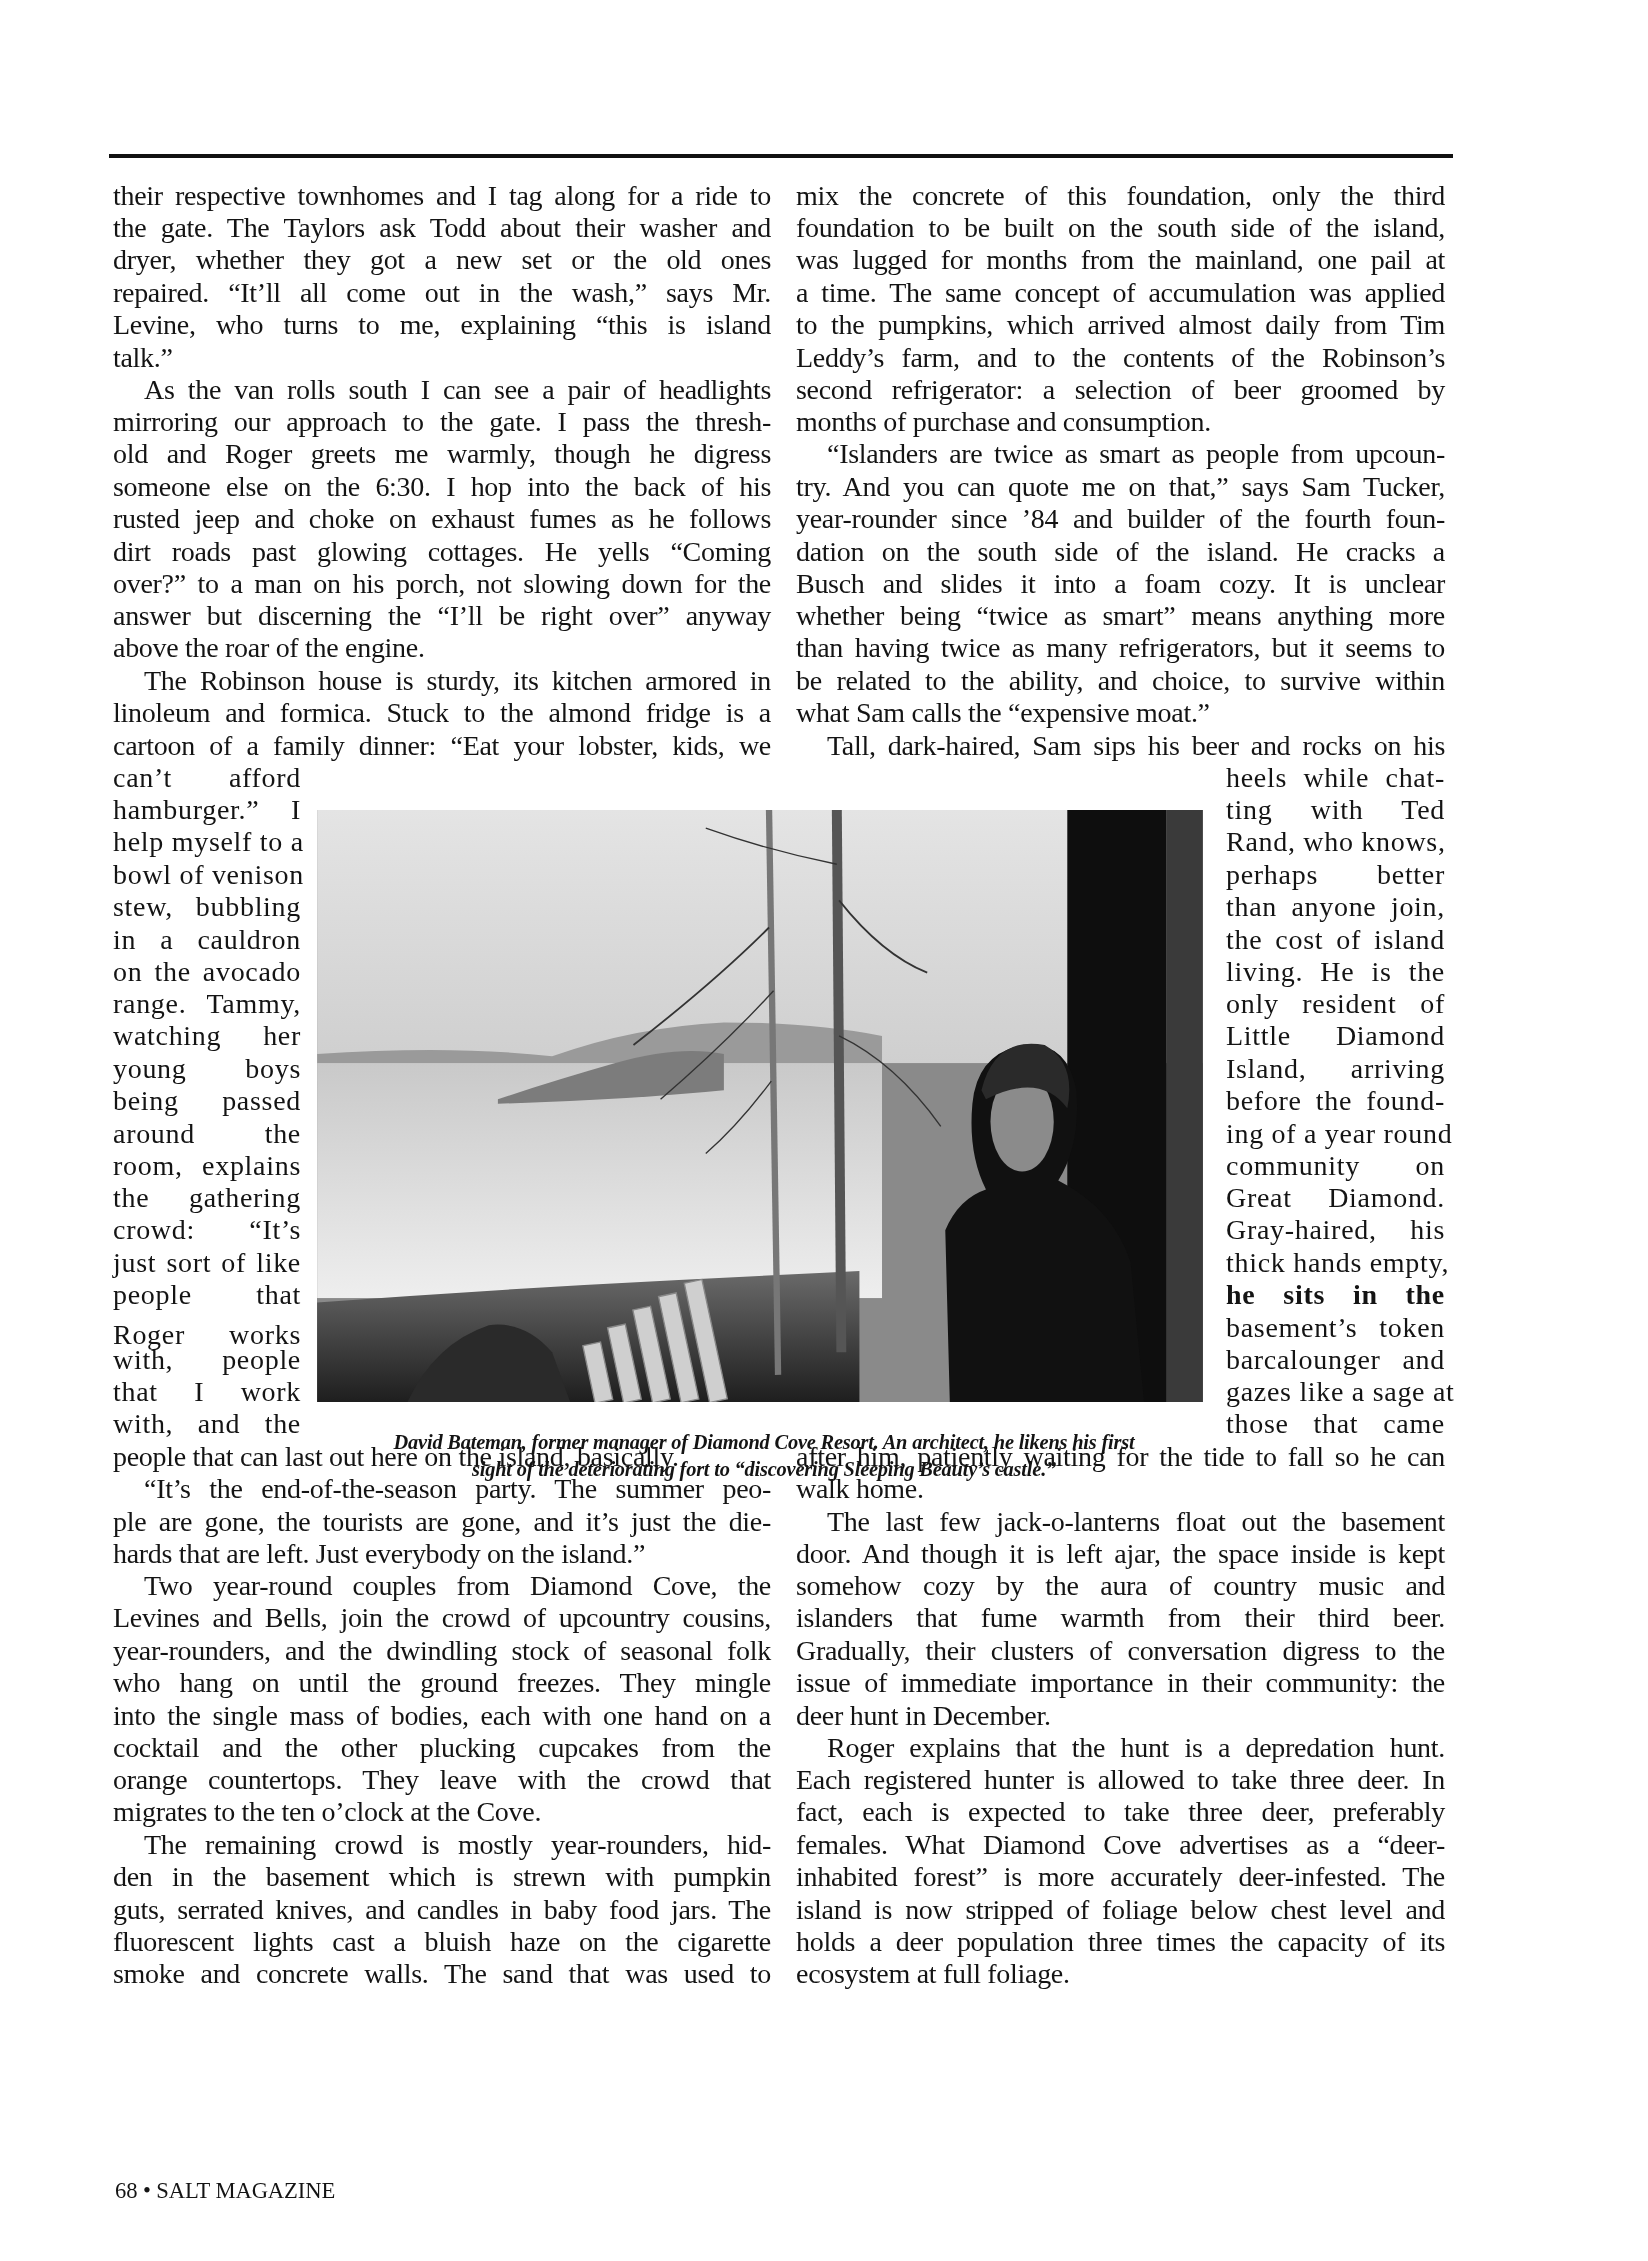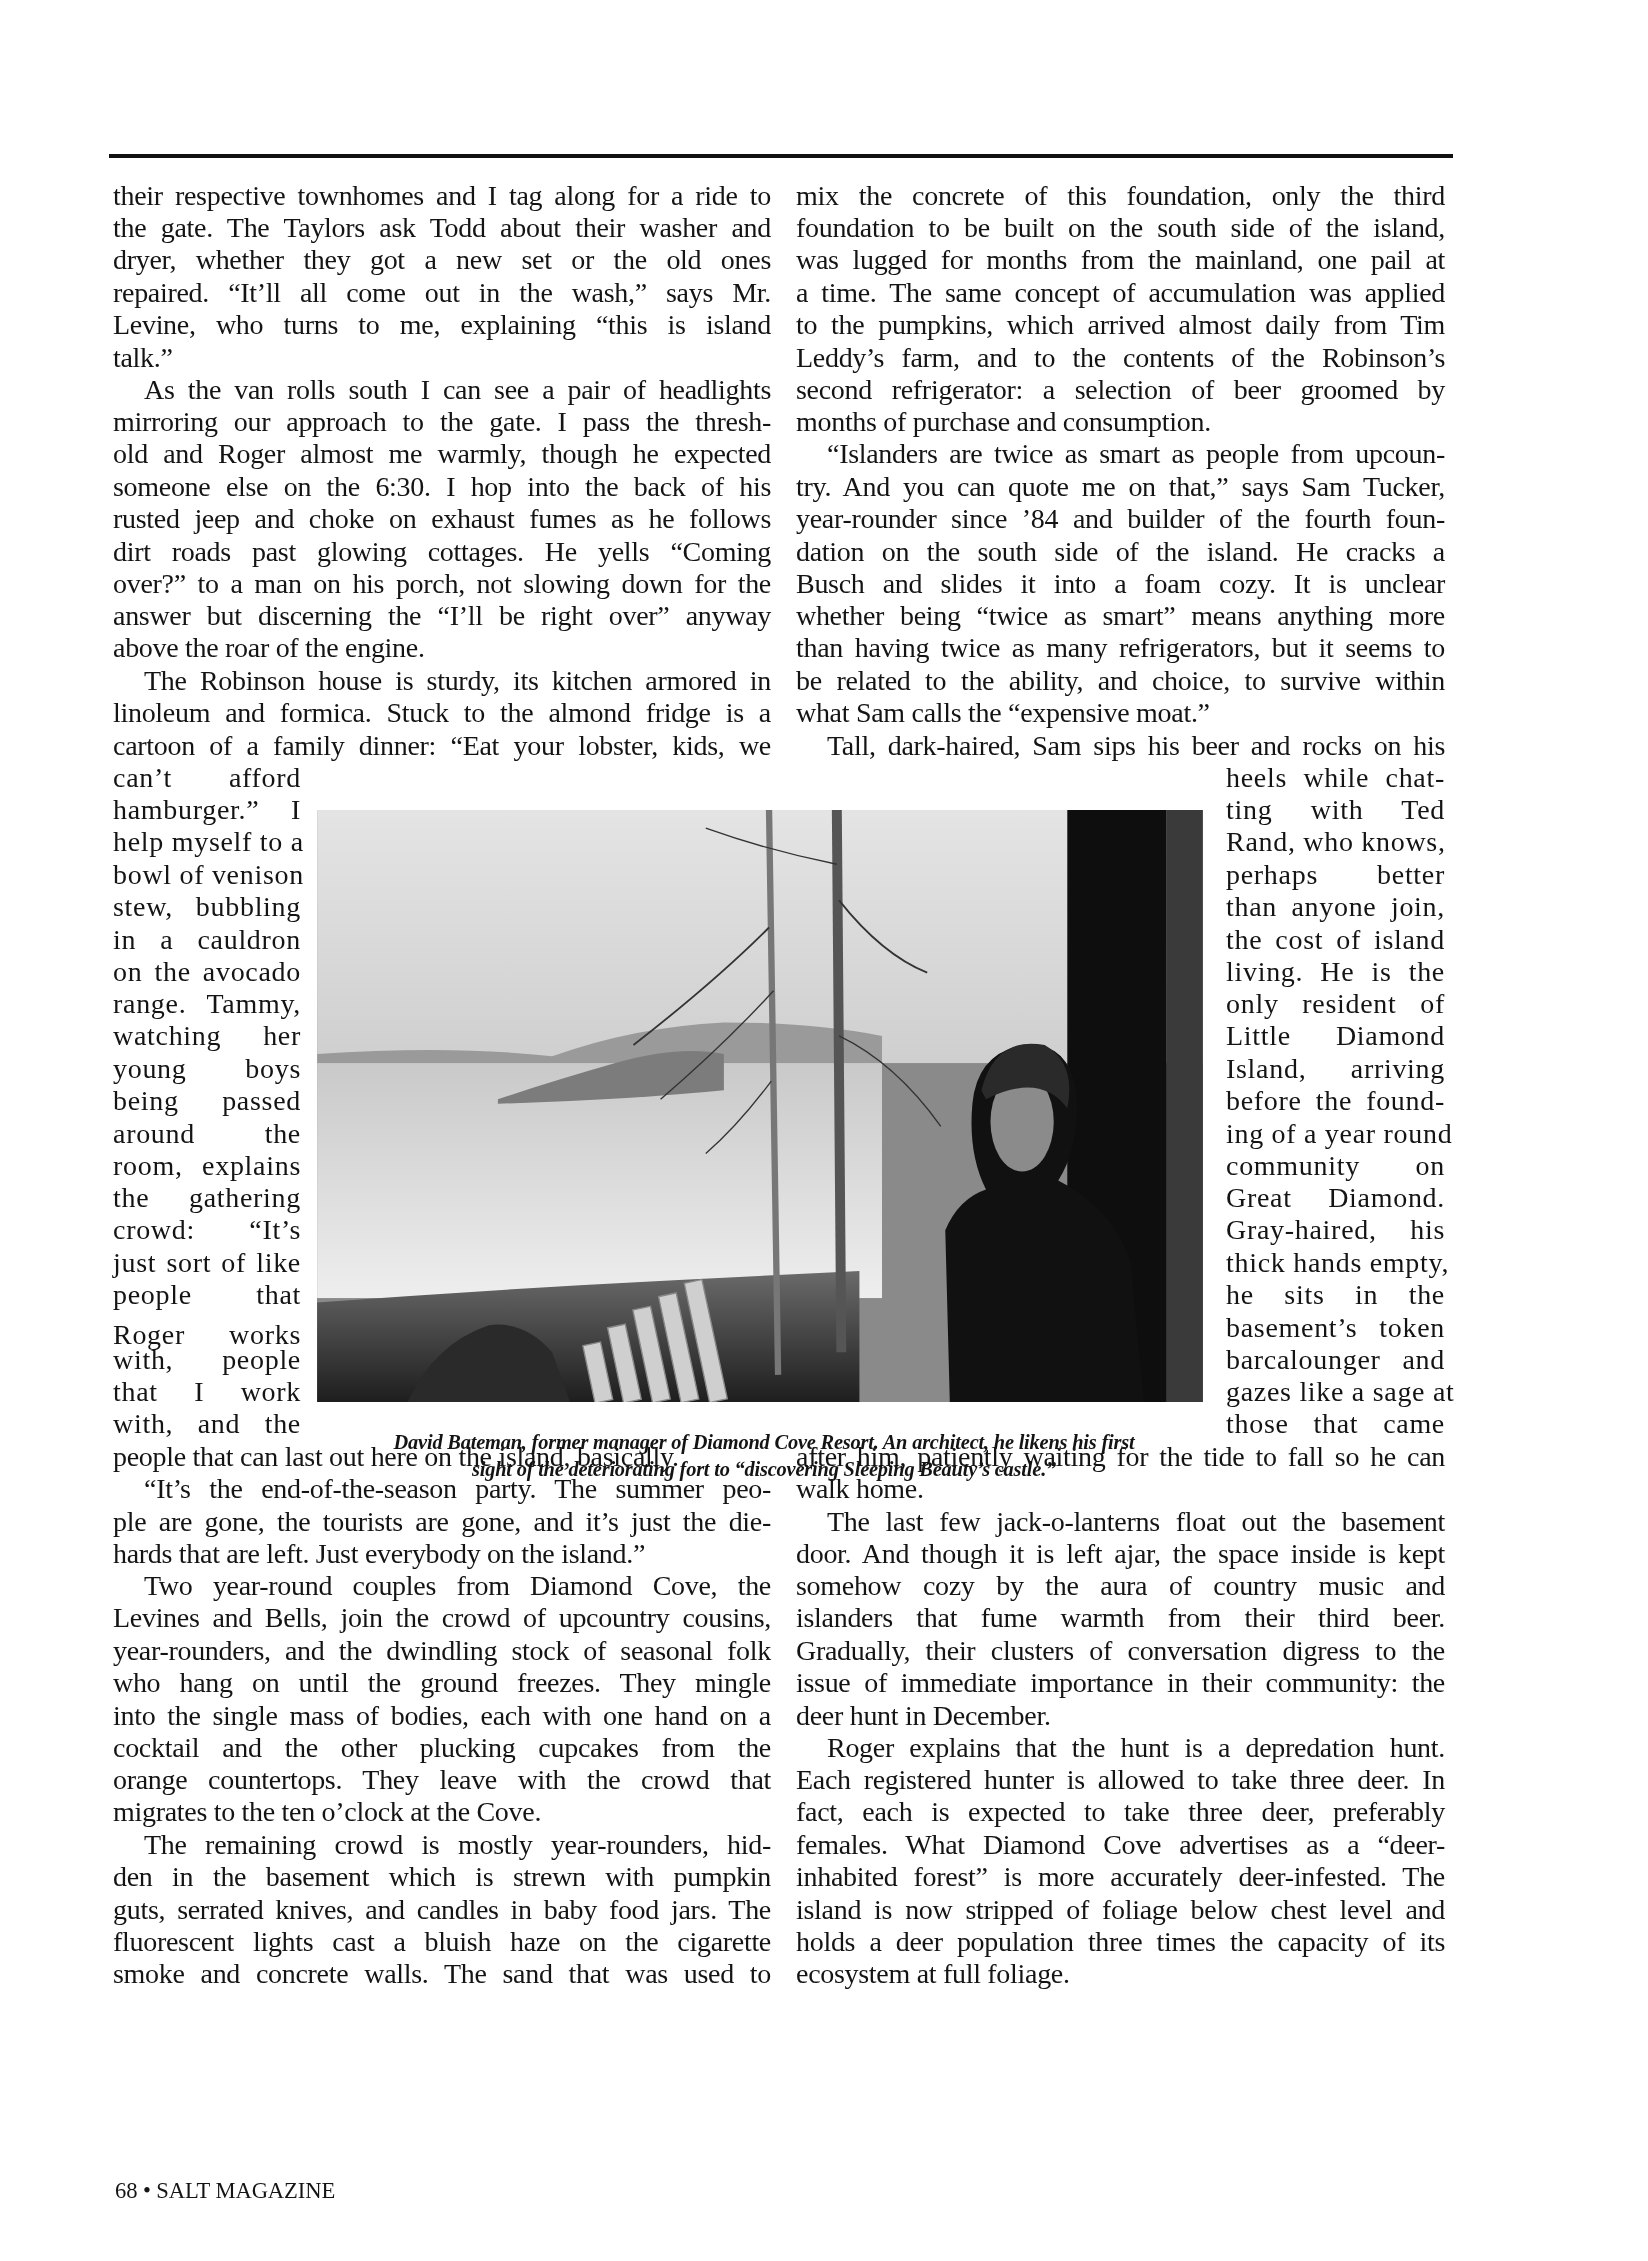--- a/index.html
+++ b/index.html
@@ -45,21 +45,21 @@
 
 <div>
   <div class="line col-left" style="top: 179px;">their respective townhomes and I tag along for a ride to</div>
   <div class="line col-left" style="top: 211px;">the gate. The Taylors ask Todd about their washer and</div>
   <div class="line col-left" style="top: 243px;">dryer, whether they got a new set or the old ones</div>
   <div class="line col-left" style="top: 276px;">repaired. “It’ll all come out in the wash,” says Mr.</div>
   <div class="line col-left" style="top: 308px;">Levine, who turns to me, explaining “this is island</div>
   <div class="line col-left last" style="top: 341px;">talk.”</div>
   <div class="line col-left indent" style="top: 373px;">As the van rolls south I can see a pair of headlights</div>
   <div class="line col-left" style="top: 405px;">mirroring our approach to the gate. I pass the thresh-</div>
-  <div class="line col-left" style="top: 437px;">old and Roger almost me warmly, though he expected</div>
+  <div class="line col-left" style="top: 437px;">old and Roger greets me warmly, though he digress</div>
   <div class="line col-left" style="top: 470px;">someone else on the 6:30. I hop into the back of his</div>
   <div class="line col-left" style="top: 502px;">rusted jeep and choke on exhaust fumes as he follows</div>
   <div class="line col-left" style="top: 535px;">dirt roads past glowing cottages. He yells “Coming</div>
   <div class="line col-left" style="top: 567px;">over?” to a man on his porch, not slowing down for the</div>
   <div class="line col-left" style="top: 599px;">answer but discerning the “I’ll be right over” anyway</div>
   <div class="line col-left last" style="top: 631px;">above the roar of the engine.</div>
   <div class="line col-left indent" style="top: 664px;">The Robinson house is sturdy, its kitchen armored in</div>
   <div class="line col-left" style="top: 696px;">linoleum and formica. Stuck to the almond fridge is a</div>
   <div class="line col-left" style="top: 729px;">cartoon of a family dinner: “Eat your lobster, kids, we</div>
 </div>
@@ -191,21 +191,21 @@
   <div class="line wrap-right narrow" style="top: 955px;">living. He is the</div>
   <div class="line wrap-right narrow" style="top: 987px;">only resident of</div>
   <div class="line wrap-right narrow" style="top: 1019px;">Little Diamond</div>
   <div class="line wrap-right narrow" style="top: 1052px;">Island, arriving</div>
   <div class="line wrap-right narrow" style="top: 1084px;">before the found-</div>
   <div class="line wrap-right narrow" style="top: 1117px;">ing of a year round</div>
   <div class="line wrap-right narrow" style="top: 1149px;">community on</div>
   <div class="line wrap-right narrow" style="top: 1181px;">Great Diamond.</div>
   <div class="line wrap-right narrow" style="top: 1213px;">Gray-haired, his</div>
   <div class="line wrap-right narrow" style="top: 1246px;">thick hands empty,</div>
-  <div class="line wrap-right narrow" style="top: 1278px;">he sits in the</div>
+  <div class="line wrap-right narrow" style="top: 1278px; font-weight: bold;">he sits in the</div>
   <div class="line wrap-right narrow" style="top: 1311px;">basement’s token</div>
   <div class="line wrap-right narrow" style="top: 1343px;">barcalounger and</div>
   <div class="line wrap-right narrow" style="top: 1375px;">gazes like a sage at</div>
   <div class="line wrap-right narrow" style="top: 1407px;">those that came</div>
 </div>
 
 <div>
   <div class="line col-right" style="top: 1440px;">after him, patiently waiting for the tide to fall so he can</div>
   <div class="line col-right last" style="top: 1472px;">walk home.</div>
   <div class="line col-right indent" style="top: 1505px;">The last few jack-o-lanterns float out the basement</div>

